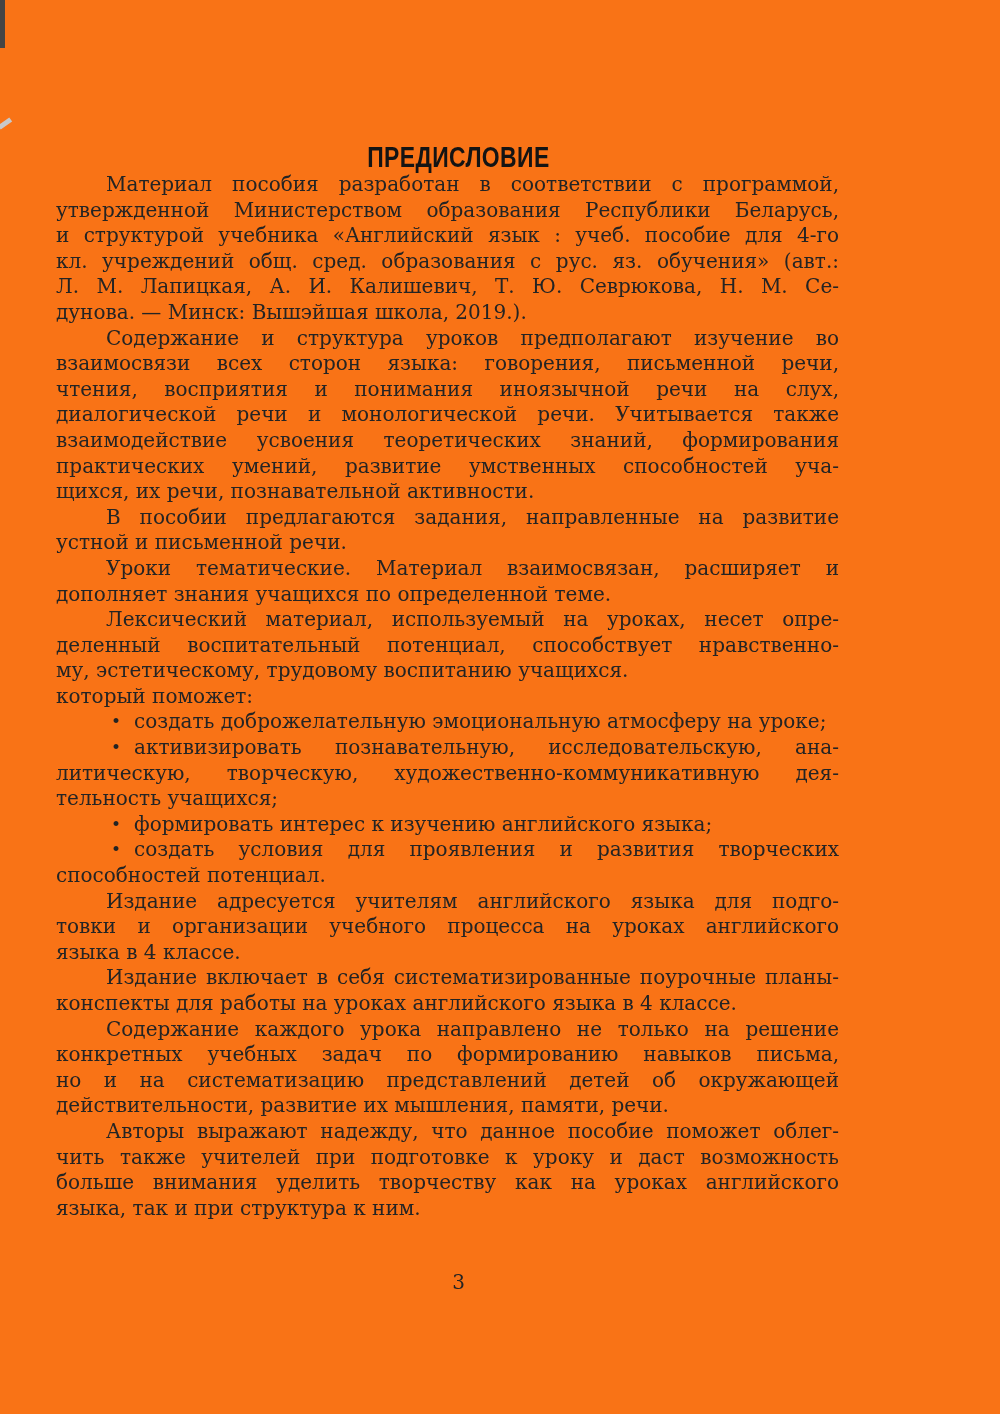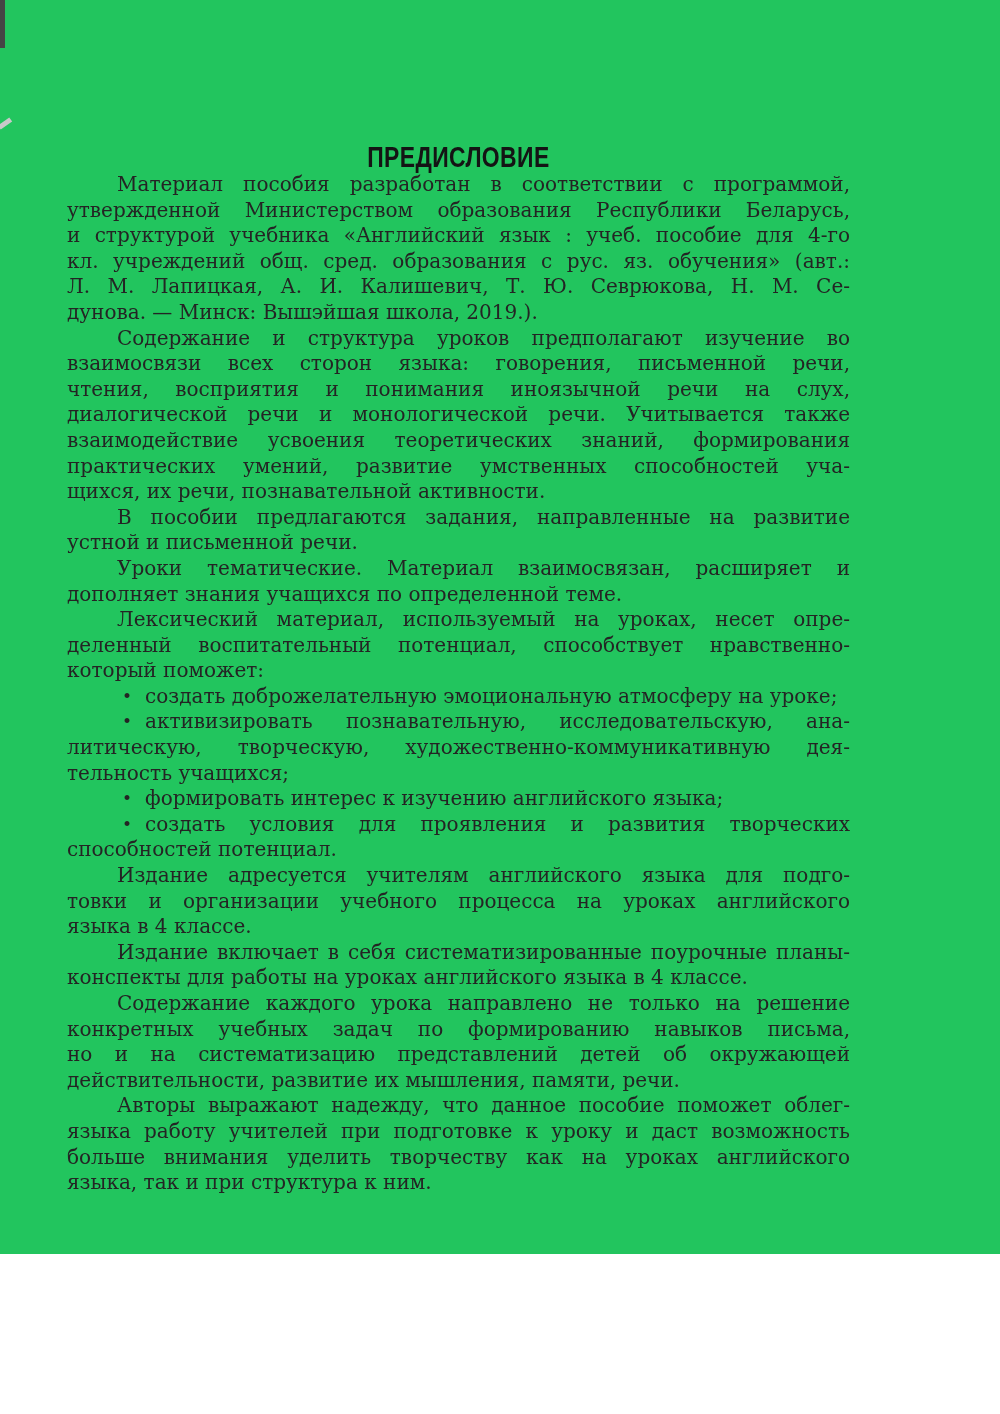--- a/index.html
+++ b/index.html
@@ -1,20 +1,20 @@
 <!DOCTYPE html>
 <html><head>
 <meta charset="utf-8">
 <style>
   html, body { margin: 0; padding: 0; background: #ffffff; }
   .page {
     position: relative;
     width: 1000px;
-    height: 1254px;
-    background: #22c55e;
+    height: 1414px;
+    background: #f97316;
     overflow: hidden;
     font-family: "DejaVu Serif", serif;
     color: #222222;
   }
   .scan-mark {
     position: absolute;
     left: 0; top: 0;
     width: 5px; height: 48px;
     background: #454545;
   }
@@ -33,21 +33,21 @@
     font-family: "Liberation Sans", sans-serif;
     font-weight: 700;
     font-size: 29px;
     line-height: 32px;
     color: #141414;
     letter-spacing: 0.5px;
   }
   .title-text { display: inline-block; transform: scaleX(0.79); transform-origin: center; white-space: nowrap; }
   .body-text {
     position: absolute;
-    left: 67px; top: 172px;
+    left: 56px; top: 172px;
     width: 783px;
     font-size: 20px;
     line-height: 25.6px;
     color: #242424;
   }
   .para { margin: 0; padding: 0; }
   .line {
     text-align: justify;
     text-align-last: justify;
     white-space: normal;
@@ -105,20 +105,21 @@
         <div class="line first">В пособии предлагаются задания, направленные на развитие</div>
         <div class="line final">устной и письменной речи.</div>
       </div>
       <div class="para">
         <div class="line first">Уроки тематические. Материал взаимосвязан, расширяет и</div>
         <div class="line final">дополняет знания учащихся по определенной теме.</div>
       </div>
       <div class="para">
         <div class="line first">Лексический материал, используемый на уроках, несет опре-</div>
         <div class="line">деленный воспитательный потенциал, способствует нравственно-</div>
+        <div class="line final">му, эстетическому, трудовому воспитанию учащихся.</div>
       </div>
       <div class="para">
         <div class="line final">который поможет:</div>
       </div>
       <div class="para">
         <div class="line final bullet-first"><span class="bullet">•</span><span>создать доброжелательную эмоциональную атмосферу на уроке;</span></div>
       </div>
       <div class="para">
         <div class="line bullet-first"><span class="bullet">•</span><span>активизировать познавательную, исследовательскую, ана-</span></div>
         <div class="line">литическую, творческую, художественно-коммуникативную дея-</div>
@@ -141,20 +142,20 @@
         <div class="line final">конспекты для работы на уроках английского языка в 4 классе.</div>
       </div>
       <div class="para">
         <div class="line first">Содержание каждого урока направлено не только на решение</div>
         <div class="line">конкретных учебных задач по формированию навыков письма,</div>
         <div class="line">но и на систематизацию представлений детей об окружающей</div>
         <div class="line final">действительности, развитие их мышления, памяти, речи.</div>
       </div>
       <div class="para">
         <div class="line first">Авторы выражают надежду, что данное пособие поможет облег-</div>
-        <div class="line">языка работу учителей при подготовке к уроку и даст возможность</div>
+        <div class="line">чить также учителей при подготовке к уроку и даст возможность</div>
         <div class="line">больше внимания уделить творчеству как на уроках английского</div>
         <div class="line final">языка, так и при структура к ним.</div>
       </div>
     </div>
 
   <div class="page-number">3</div>
 </div>
 
 </body></html>

